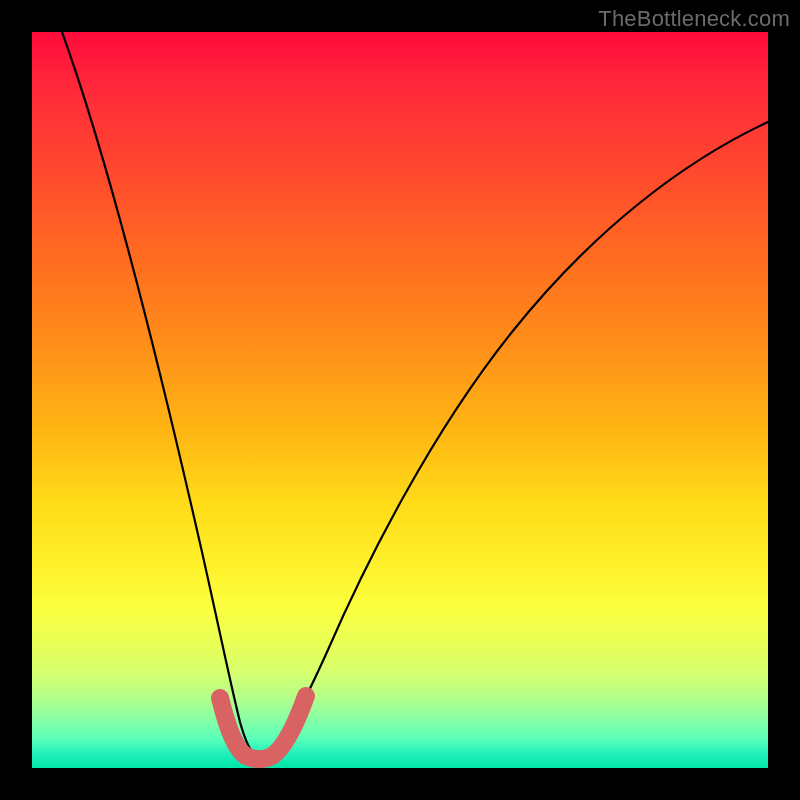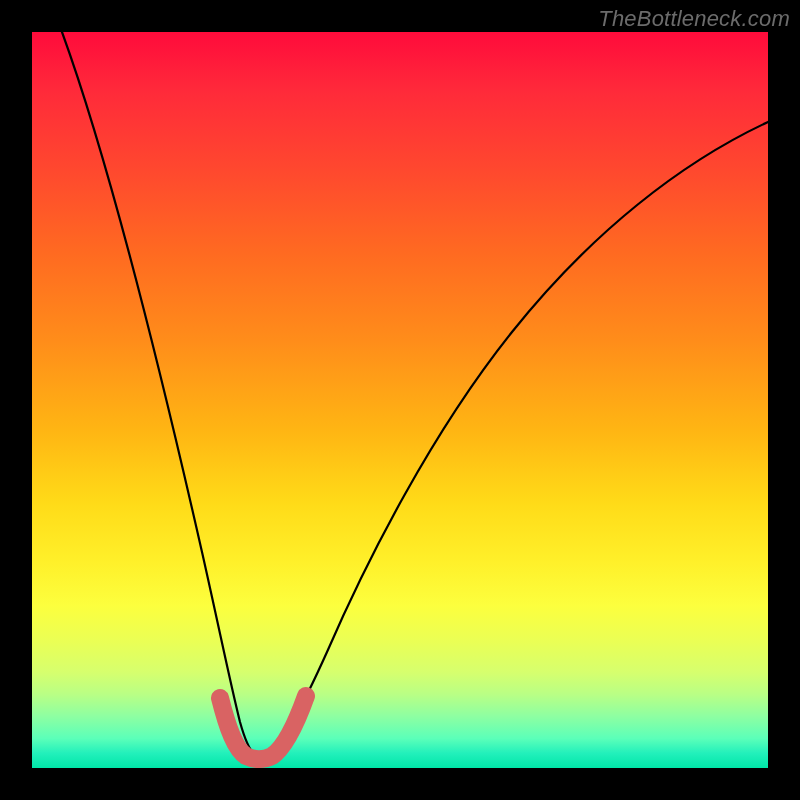--- a/index.html
+++ b/index.html
@@ -11,21 +11,20 @@
     overflow: hidden;
     font-family: Arial, Helvetica, sans-serif;
   }
   .frame {
     position: absolute;
     left: 0;
     top: 0;
     width: 800px;
     height: 800px;
     background: #000;
-    font-style: italic;
   }
   .plot-area {
     position: absolute;
     left: 32px;
     top: 32px;
     width: 736px;
     height: 736px;
     
     background: linear-gradient(to bottom,
       #ff0b3b 0%,

